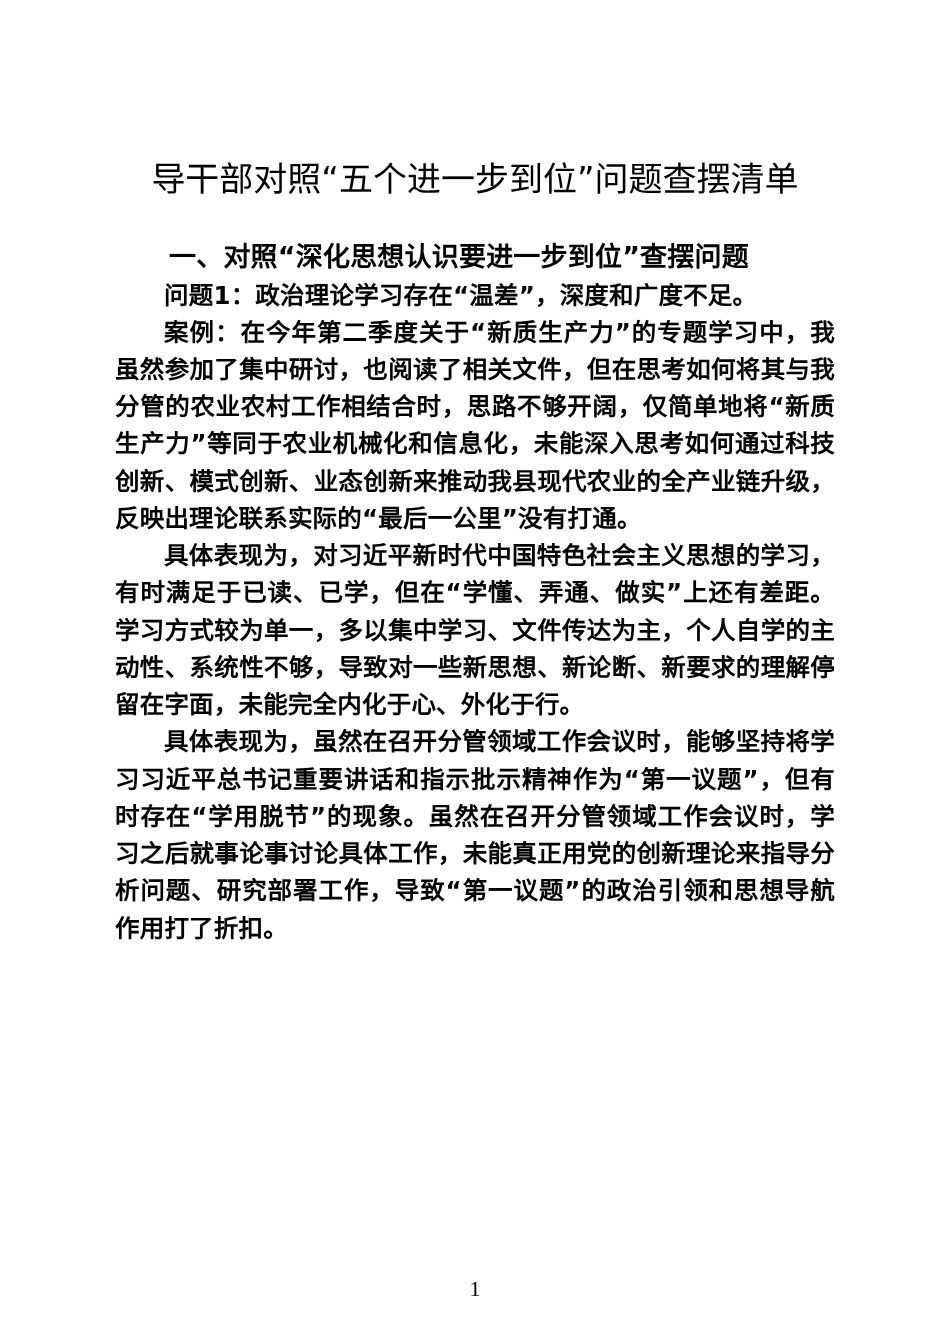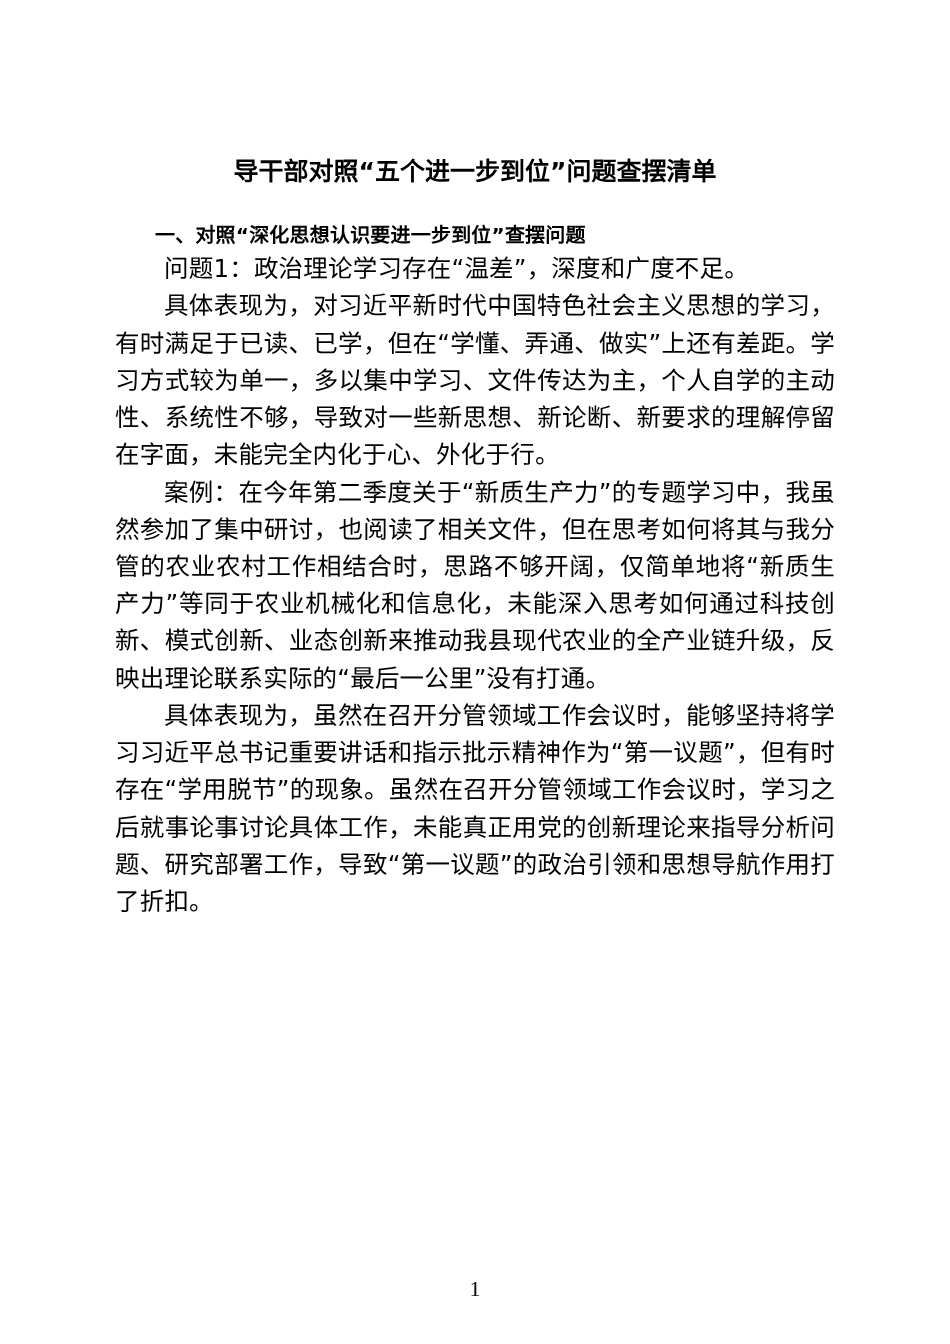--- a/index.html
+++ b/index.html
@@ -16,44 +16,44 @@
     overflow: hidden;
   }
   .page {
     width: 950px;
     height: 1344px;
     box-sizing: border-box;
     padding: 150px 115px 40px 115px;
     position: relative;
   }
   .doc-title {
-    font-size: 25px;
-    font-weight: bold;
+    font-size: 34px;
+    font-weight: normal;
     line-height: 1.75;
     text-align: center;
     letter-spacing: 0px;
     margin: 0 0 26px 0;
     padding: 0 10px;
   }
   .section-heading {
-    font-size: 20px;
+    font-size: 27px;
     font-weight: bold;
     line-height: 1.52;
     margin: 0;
     text-indent: 2em;
     letter-spacing: 0.2px;
   }
   .para {
     font-size: 24.5px;
     line-height: 1.52;
     margin: 0;
     text-indent: 2em;
     text-align: justify;
     letter-spacing: 0.2px;
-    font-weight: 400;
+    font-weight: 700;
   }
   .page-number {
     position: absolute;
     bottom: 42px;
     left: 0;
     width: 950px;
     text-align: center;
     font-size: 22px;
     font-family: "Liberation Serif", serif;
   }
@@ -61,19 +61,19 @@
 </head>
 <body>
 
 <div class="page">
 
   <h1 class="doc-title">导干部对照“五个进一步到位”问题查摆清单</h1>
 
   <div class="body-content">
     <p class="section-heading">一、对照“深化思想认识要进一步到位”查摆问题</p>
     <p class="para">问题1：政治理论学习存在“温差”，深度和广度不足。</p>
+    <p class="para">案例：在今年第二季度关于“新质生产力”的专题学习中，我虽然参加了集中研讨，也阅读了相关文件，但在思考如何将其与我分管的农业农村工作相结合时，思路不够开阔，仅简单地将“新质生产力”等同于农业机械化和信息化，未能深入思考如何通过科技创新、模式创新、业态创新来推动我县现代农业的全产业链升级，反映出理论联系实际的“最后一公里”没有打通。</p>
     <p class="para">具体表现为，对习近平新时代中国特色社会主义思想的学习，有时满足于已读、已学，但在“学懂、弄通、做实”上还有差距。学习方式较为单一，多以集中学习、文件传达为主，个人自学的主动性、系统性不够，导致对一些新思想、新论断、新要求的理解停留在字面，未能完全内化于心、外化于行。</p>
-    <p class="para">案例：在今年第二季度关于“新质生产力”的专题学习中，我虽然参加了集中研讨，也阅读了相关文件，但在思考如何将其与我分管的农业农村工作相结合时，思路不够开阔，仅简单地将“新质生产力”等同于农业机械化和信息化，未能深入思考如何通过科技创新、模式创新、业态创新来推动我县现代农业的全产业链升级，反映出理论联系实际的“最后一公里”没有打通。</p>
     <p class="para">具体表现为，虽然在召开分管领域工作会议时，能够坚持将学习习近平总书记重要讲话和指示批示精神作为“第一议题”，但有时存在“学用脱节”的现象。虽然在召开分管领域工作会议时，学习之后就事论事讨论具体工作，未能真正用党的创新理论来指导分析问题、研究部署工作，导致“第一议题”的政治引领和思想导航作用打了折扣。</p>
   </div>
 
   <div class="page-number">1</div>
 </div>
 
 </body></html>

